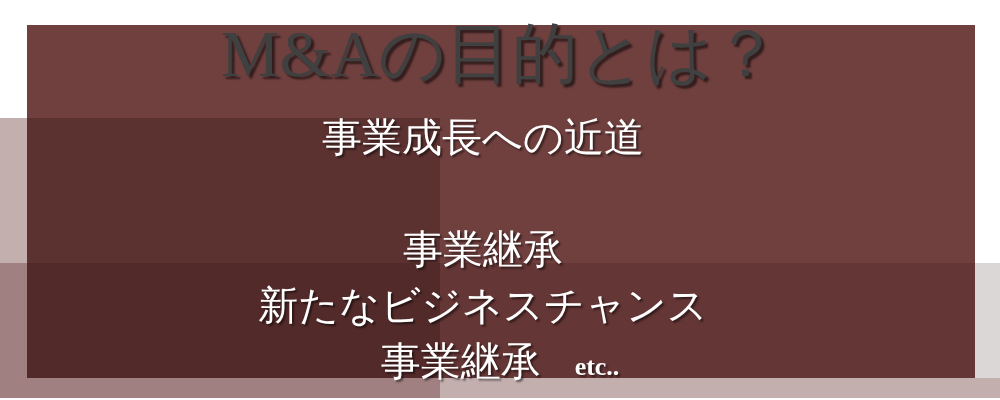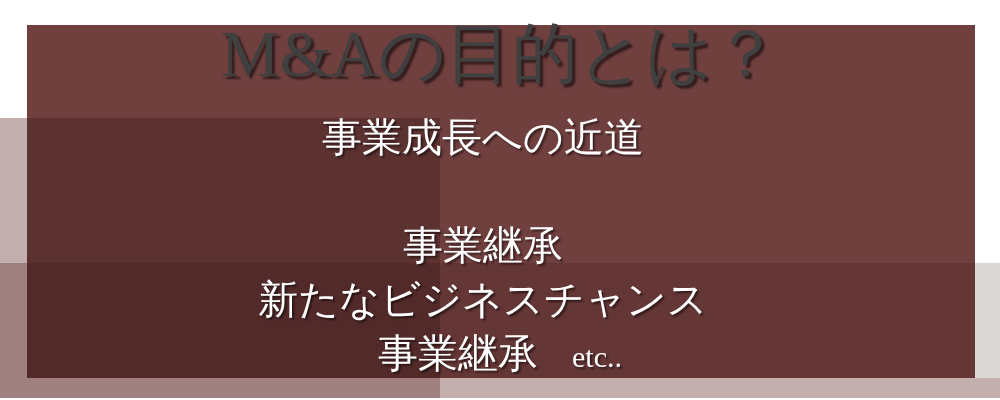--- a/index.html
+++ b/index.html
@@ -120,23 +120,24 @@
     width: 1000px;
   }
   .line {
     font-size: 40px;
     line-height: 51px;
     color: #ffffff;
     text-shadow: 2px 2px 2px rgba(0,0,0,0.5);
     white-space: nowrap;
   }
   .line .etc {
-    font-size: 30px;
+    font-size: 26px;
     padding-left: 34px;
     vertical-align: baseline;
+    font-weight: bold;
   }
 </style>
 </head>
 <body>
 
 <div id="slide">
 
   <div class="panel-main"></div>
   <div class="panel-pink-left"></div>
   <div class="panel-dark-left"></div>

